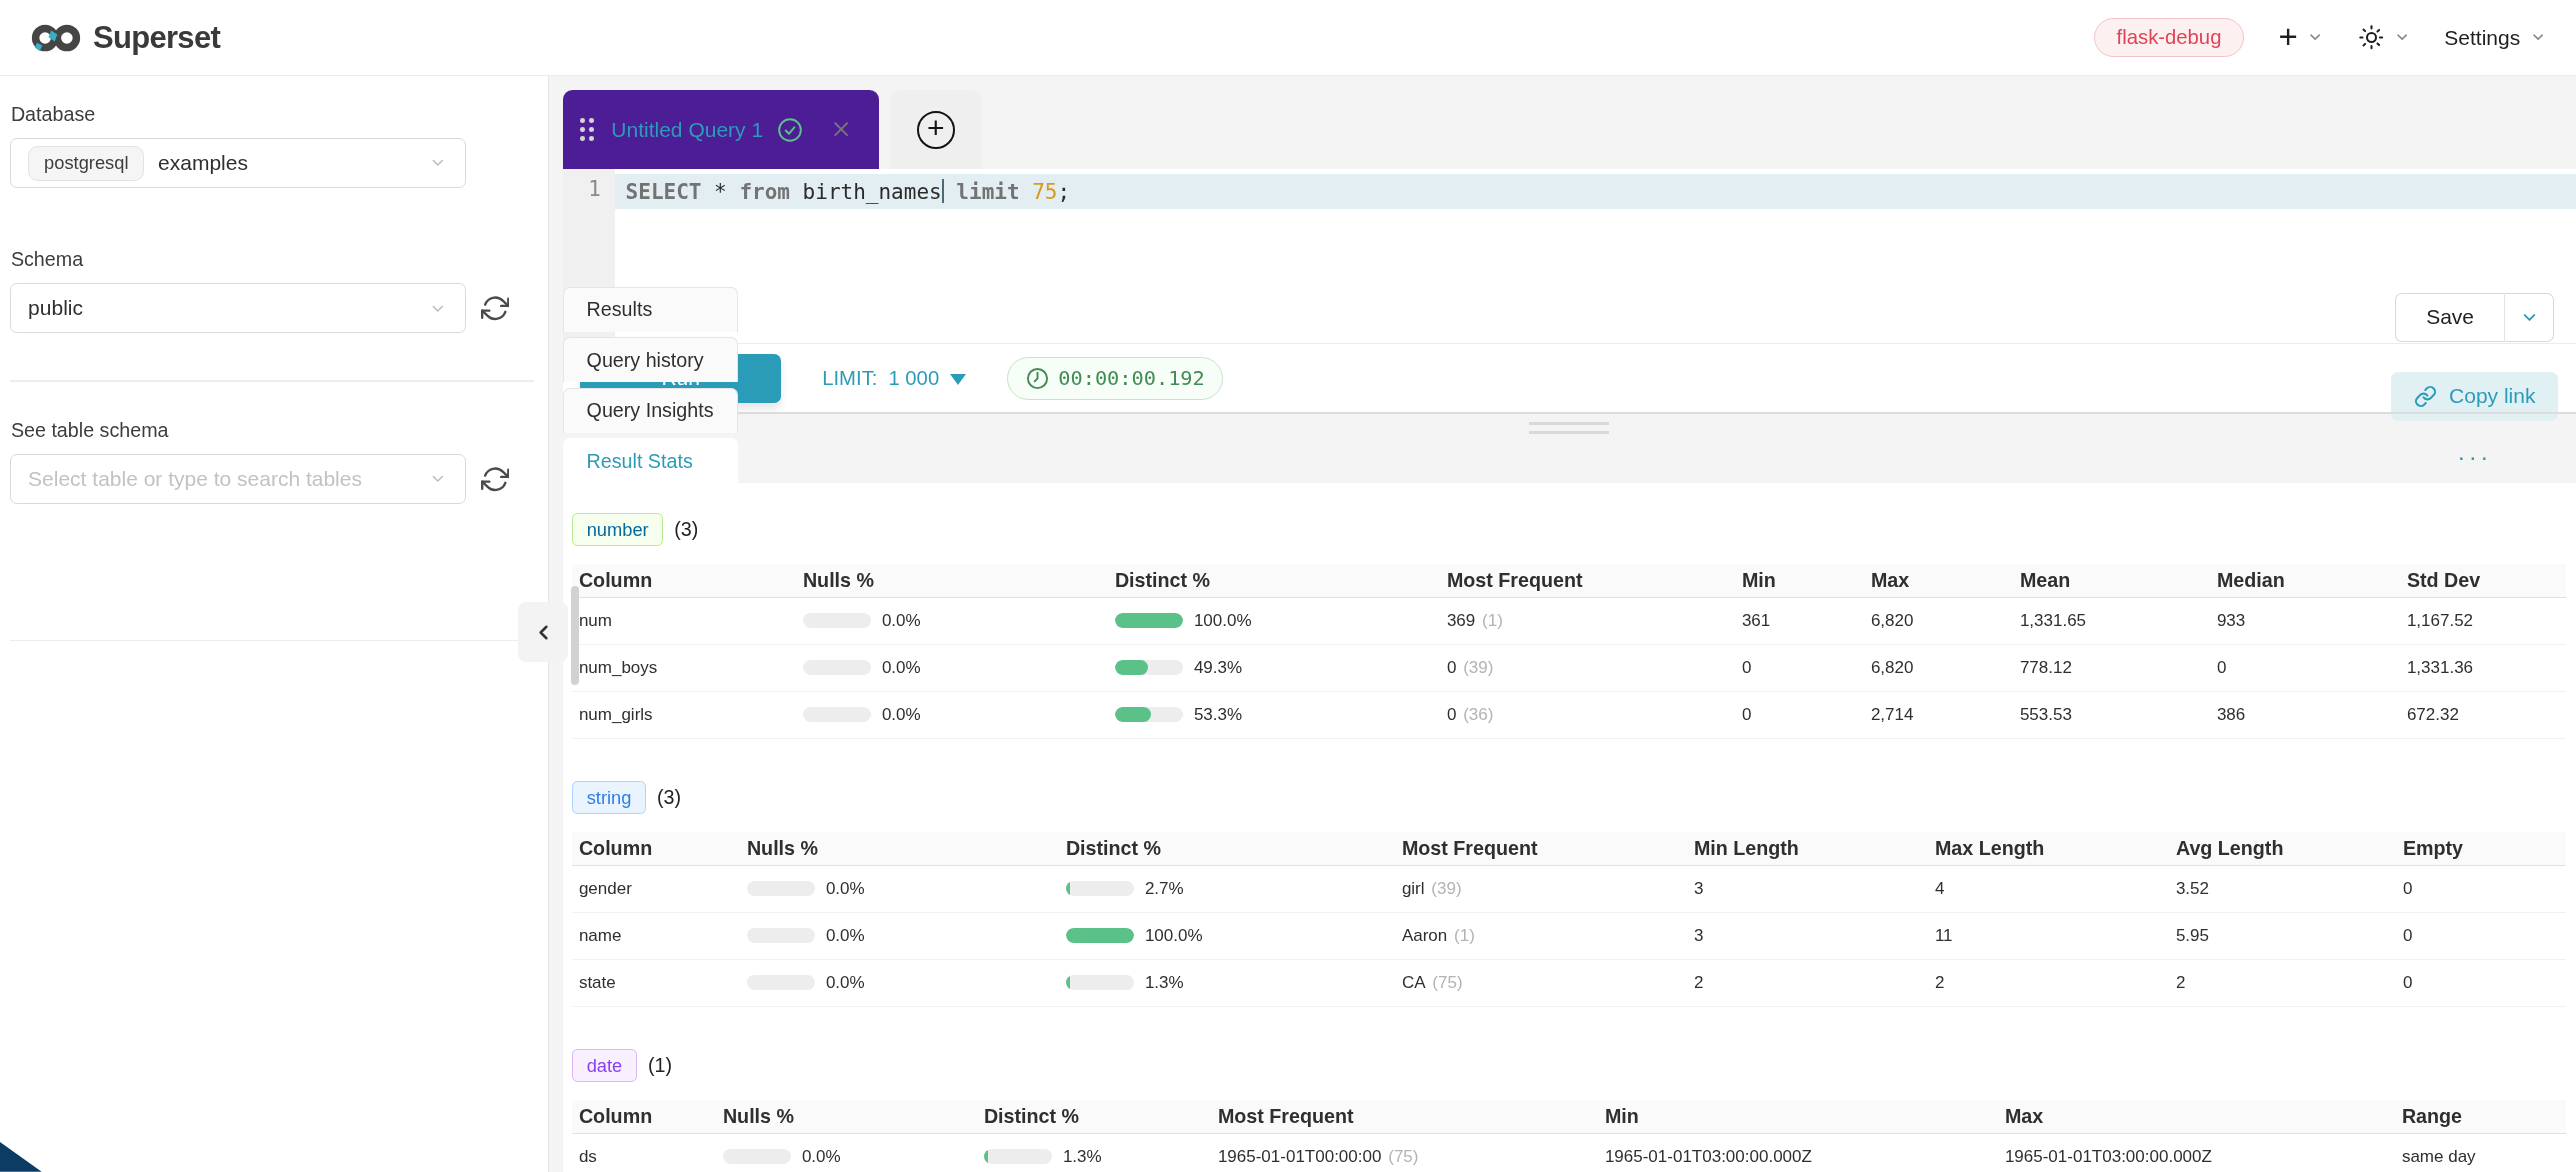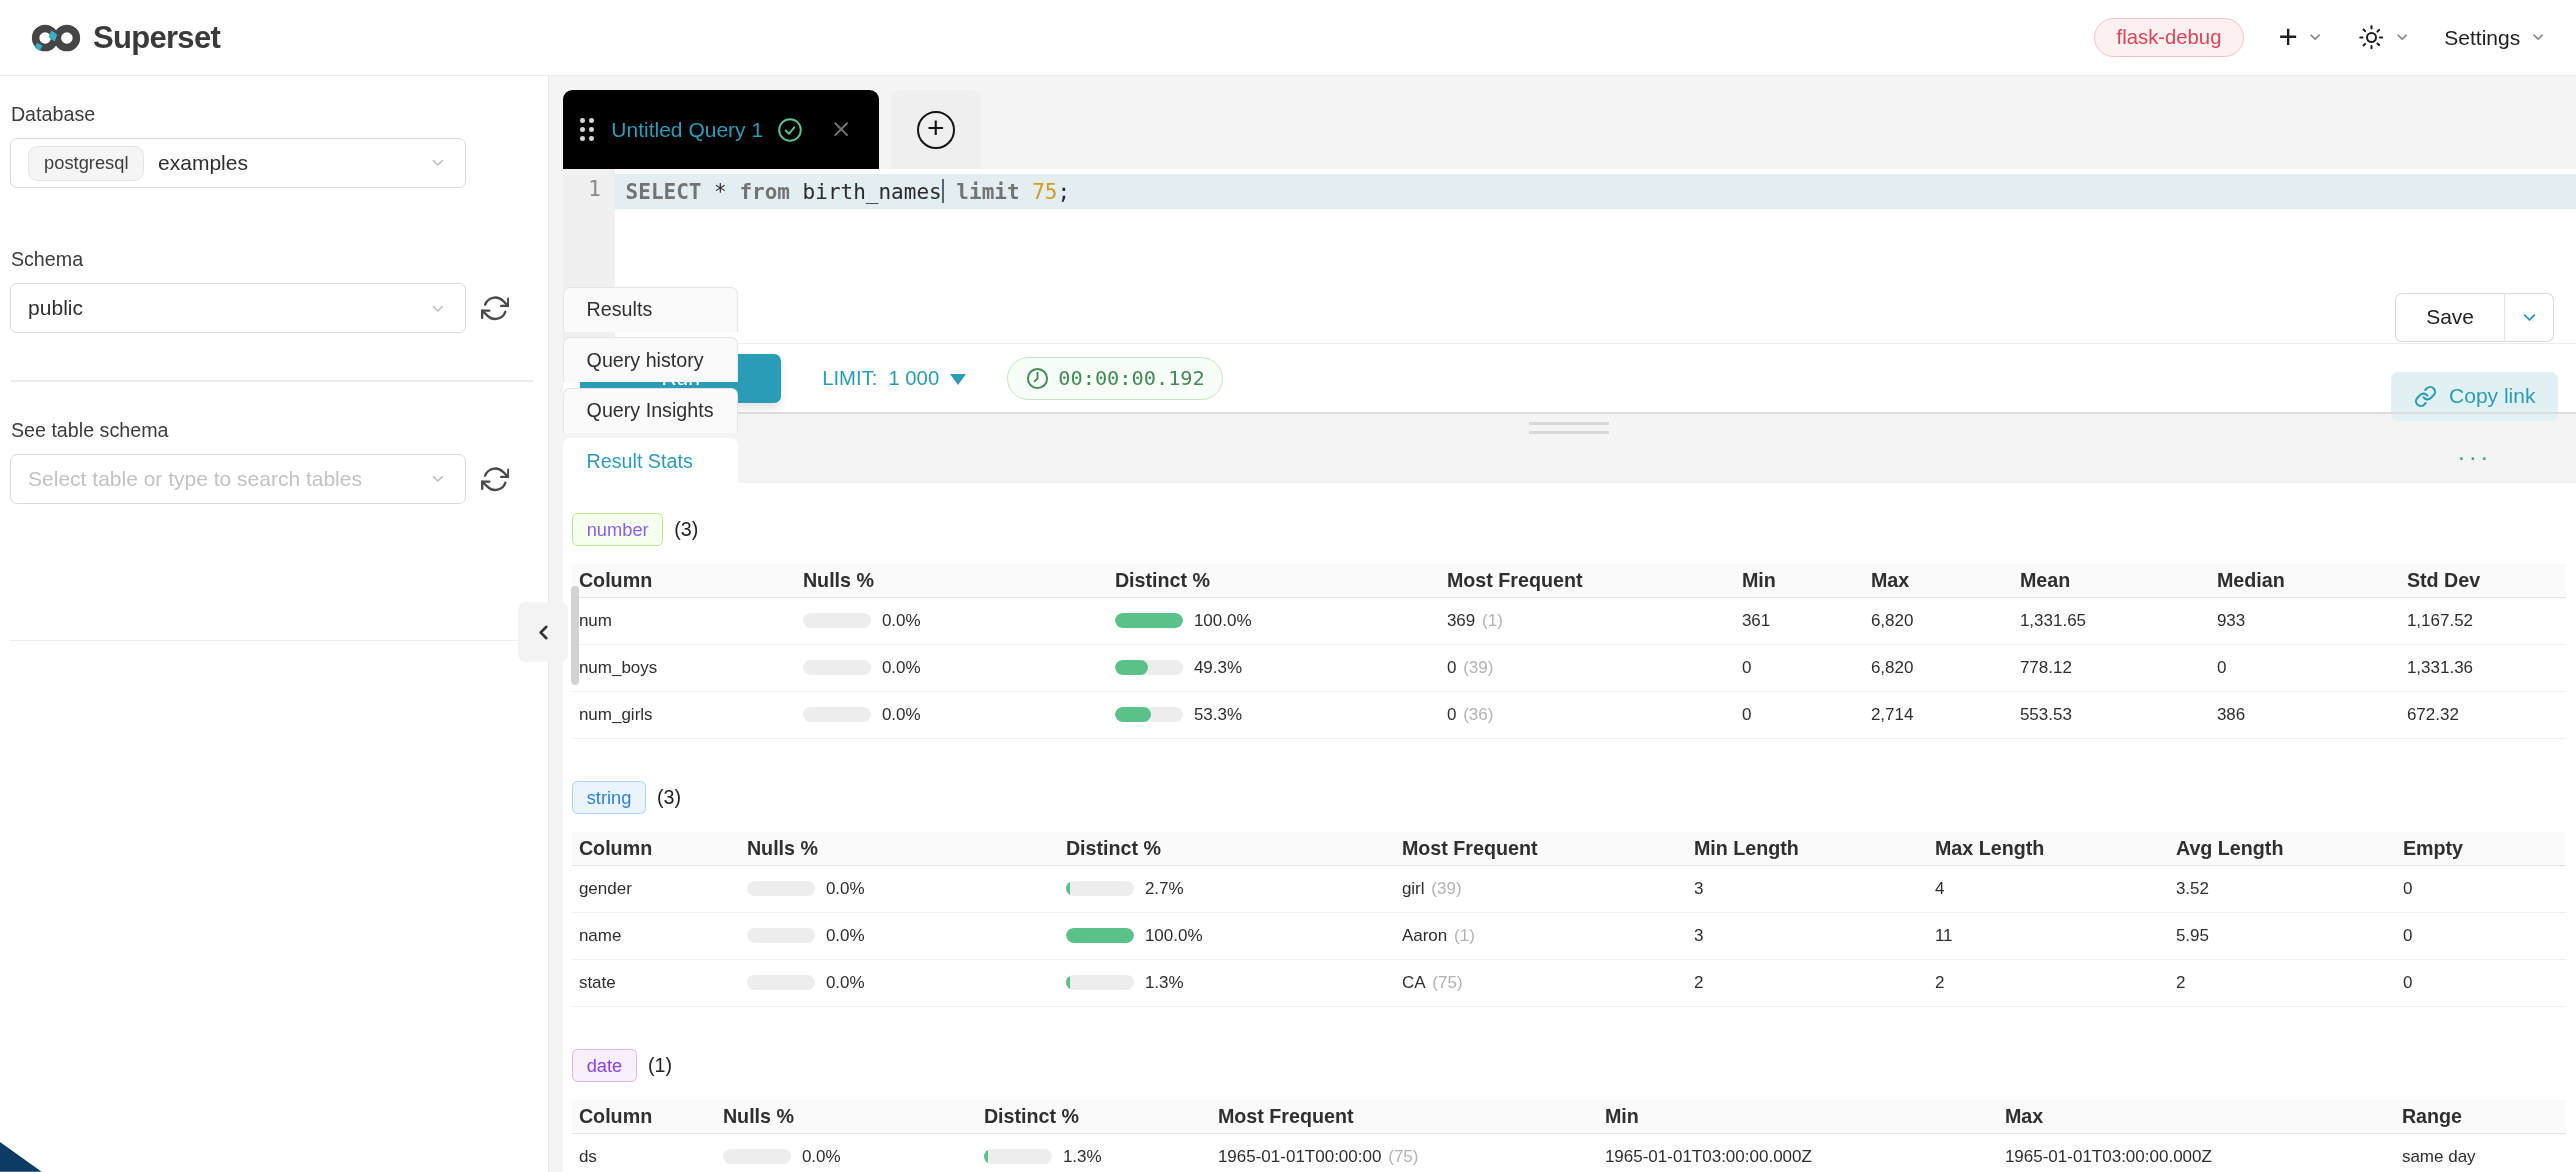--- a/index.html
+++ b/index.html
@@ -49,21 +49,21 @@
   .collapse-btn { position:absolute; left:518px; top:526px; width:50px; height:60px;
     background:#f3f3f3; border-radius:8.1px; display:flex; align-items:center;
     justify-content:center; z-index:6; cursor:pointer; color:#333; }
   .scroll-thumb { position:absolute; left:571px; top:510px; width:8.1px; height:99px;
     background:#d2d2d2; border-radius:4.1px; z-index:6; }
 
   
   .main { flex:1; display:flex; flex-direction:column; padding-left:13.6px; min-width:0; }
 
   .tab-strip { height:93px; display:flex; align-items:flex-end; gap:12.2px; }
-  .query-tab { height:79px; background:#000000; border-radius:9.5px 9.5px 0 0;
+  .query-tab { height:79px; background:#4c1d95; border-radius:9.5px 9.5px 0 0;
     display:flex; align-items:center; padding:0 27px 0 17.6px; gap:13.6px; cursor:pointer; }
   .drag-dots { display:grid; grid-template-columns:repeat(2,4.7px); grid-auto-rows:4.7px;
     gap:4.1px; margin-right:4.1px; }
   .drag-dots i { width:4.7px; height:4.7px; border-radius:50%; background:#d4d4d4; }
   .tab-title { color:#2b9cb8; font-size:21px; }
   .tab-close { margin-left:15px; display:flex; cursor:pointer; }
   .new-tab-stub { height:79px; width:90px; background:#efefef; border-radius:9.5px 9.5px 0 0;
     display:flex; align-items:center; justify-content:center; }
   .plus-circle { width:38px; height:38px; border-radius:50%; border:2.7px solid #141414;
     display:flex; align-items:center; justify-content:center; font-size:30px; font-weight:400;
@@ -117,21 +117,21 @@
   .stab { height:45px; padding:0 23px; display:flex; align-items:center; font-size:19.7px;
     color:#2f2f2f; background:#fafafa; border:0.7px solid #e5e5e5; border-bottom:none;
     border-radius:6.8px 6.8px 0 0; cursor:pointer; }
   .stab.active { background:#fff; border-color:transparent; color:#2b9cb8; }
 
   
   .stats-panel { background:#fff; flex:1; padding:30px 9.5px 0 9.5px; overflow:hidden; }
   .section { margin-bottom:42px; }
   .section-head { display:flex; align-items:center; gap:11px; margin-bottom:17.6px; }
   .badge { font-size:18.3px; padding:4.7px 13.6px; border-radius:5.4px; border:1.4px solid; }
-  .badge-number { color:#8b5cf6; background:#f6ffed; border-color:#b7eb8f;text-align:center; }
+  .badge-number { color:#0369a1; background:#f6ffed; border-color:#b7eb8f;text-align:center; }
   .badge-string { color:#2f7fe0; background:#e9f4ff; border-color:#a8d4ff; }
   .badge-date  { color:#8a3ff0; background:#f9f0ff; border-color:#d9b8f5; }
   .count { font-size:19.7px; color:#222; }
   .stat-table { width:1994px; }
   .thead { display:flex; background:#fafafa; border-bottom:1.4px solid #e2e2e2; height:34px;
     align-items:center; }
   .th { font-size:19.7px; font-weight:700; color:#2f2f2f; padding-left:6.8px; cursor:pointer; }
   .tr { display:flex; align-items:center; height:47px; border-bottom:1.4px solid #f1f1f1; }
   .td { font-size:17px; color:#2f2f2f; padding-left:6.8px; display:flex; align-items:center;
     gap:11px; overflow:hidden; white-space:nowrap; }

